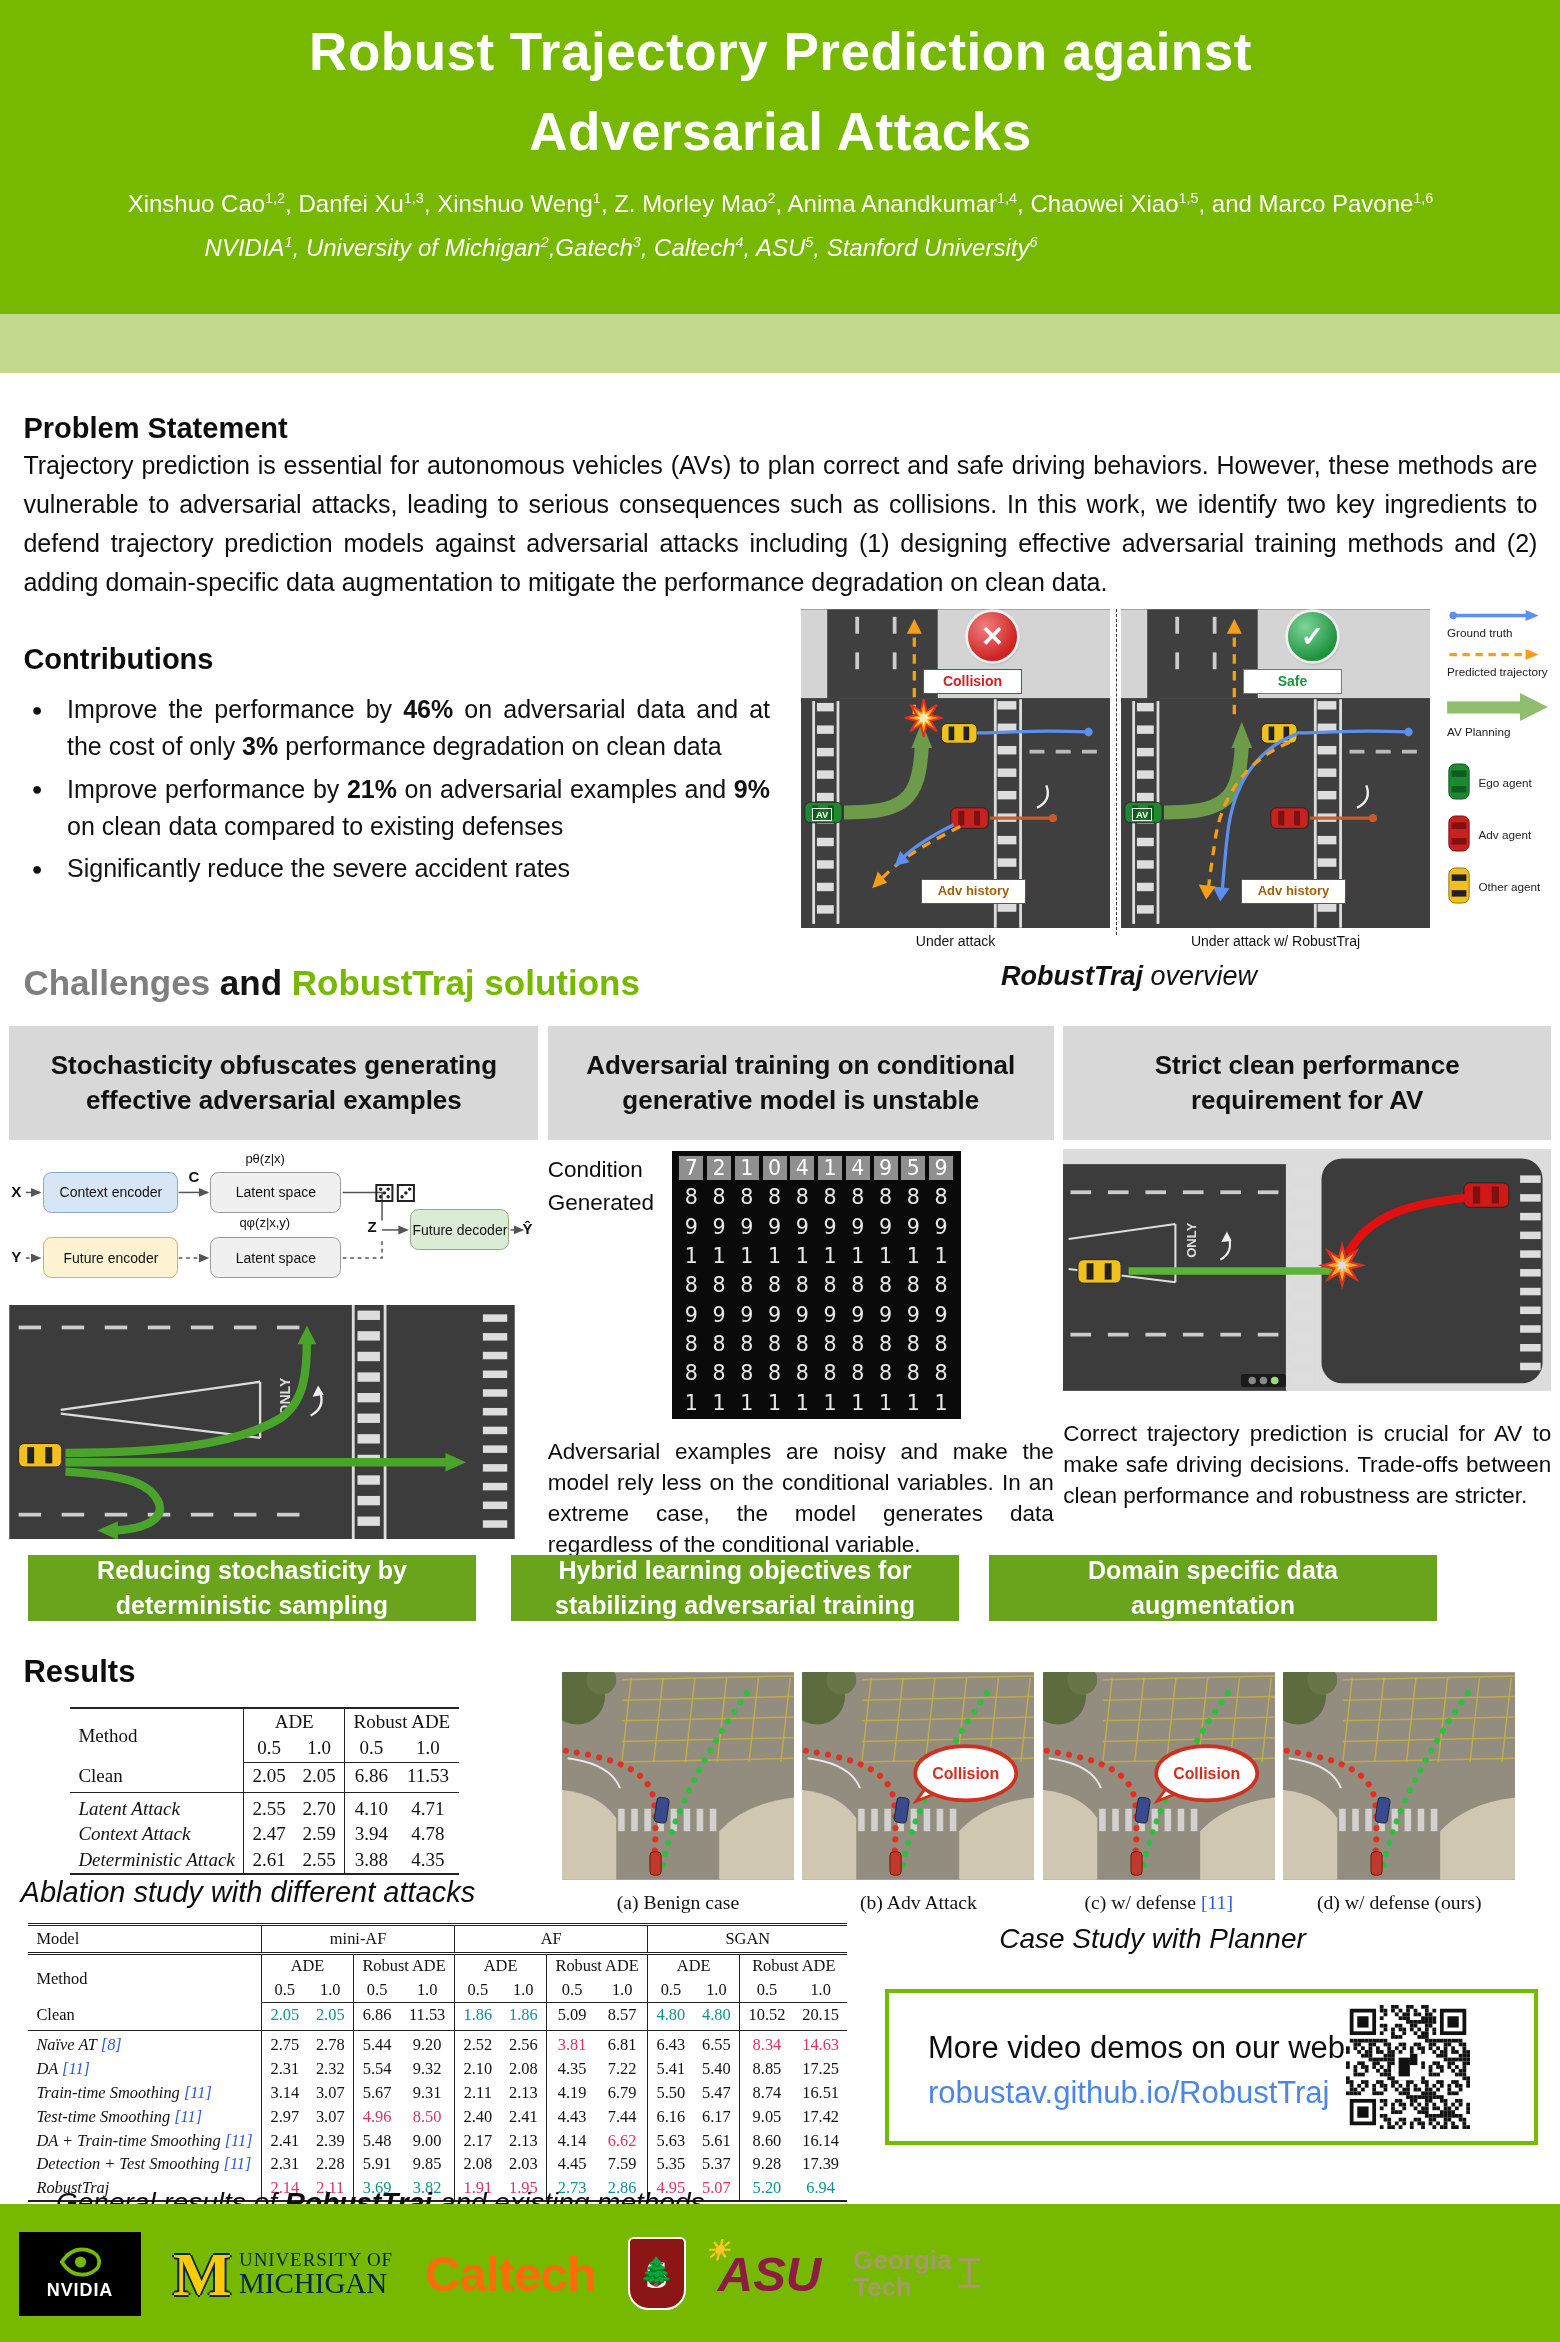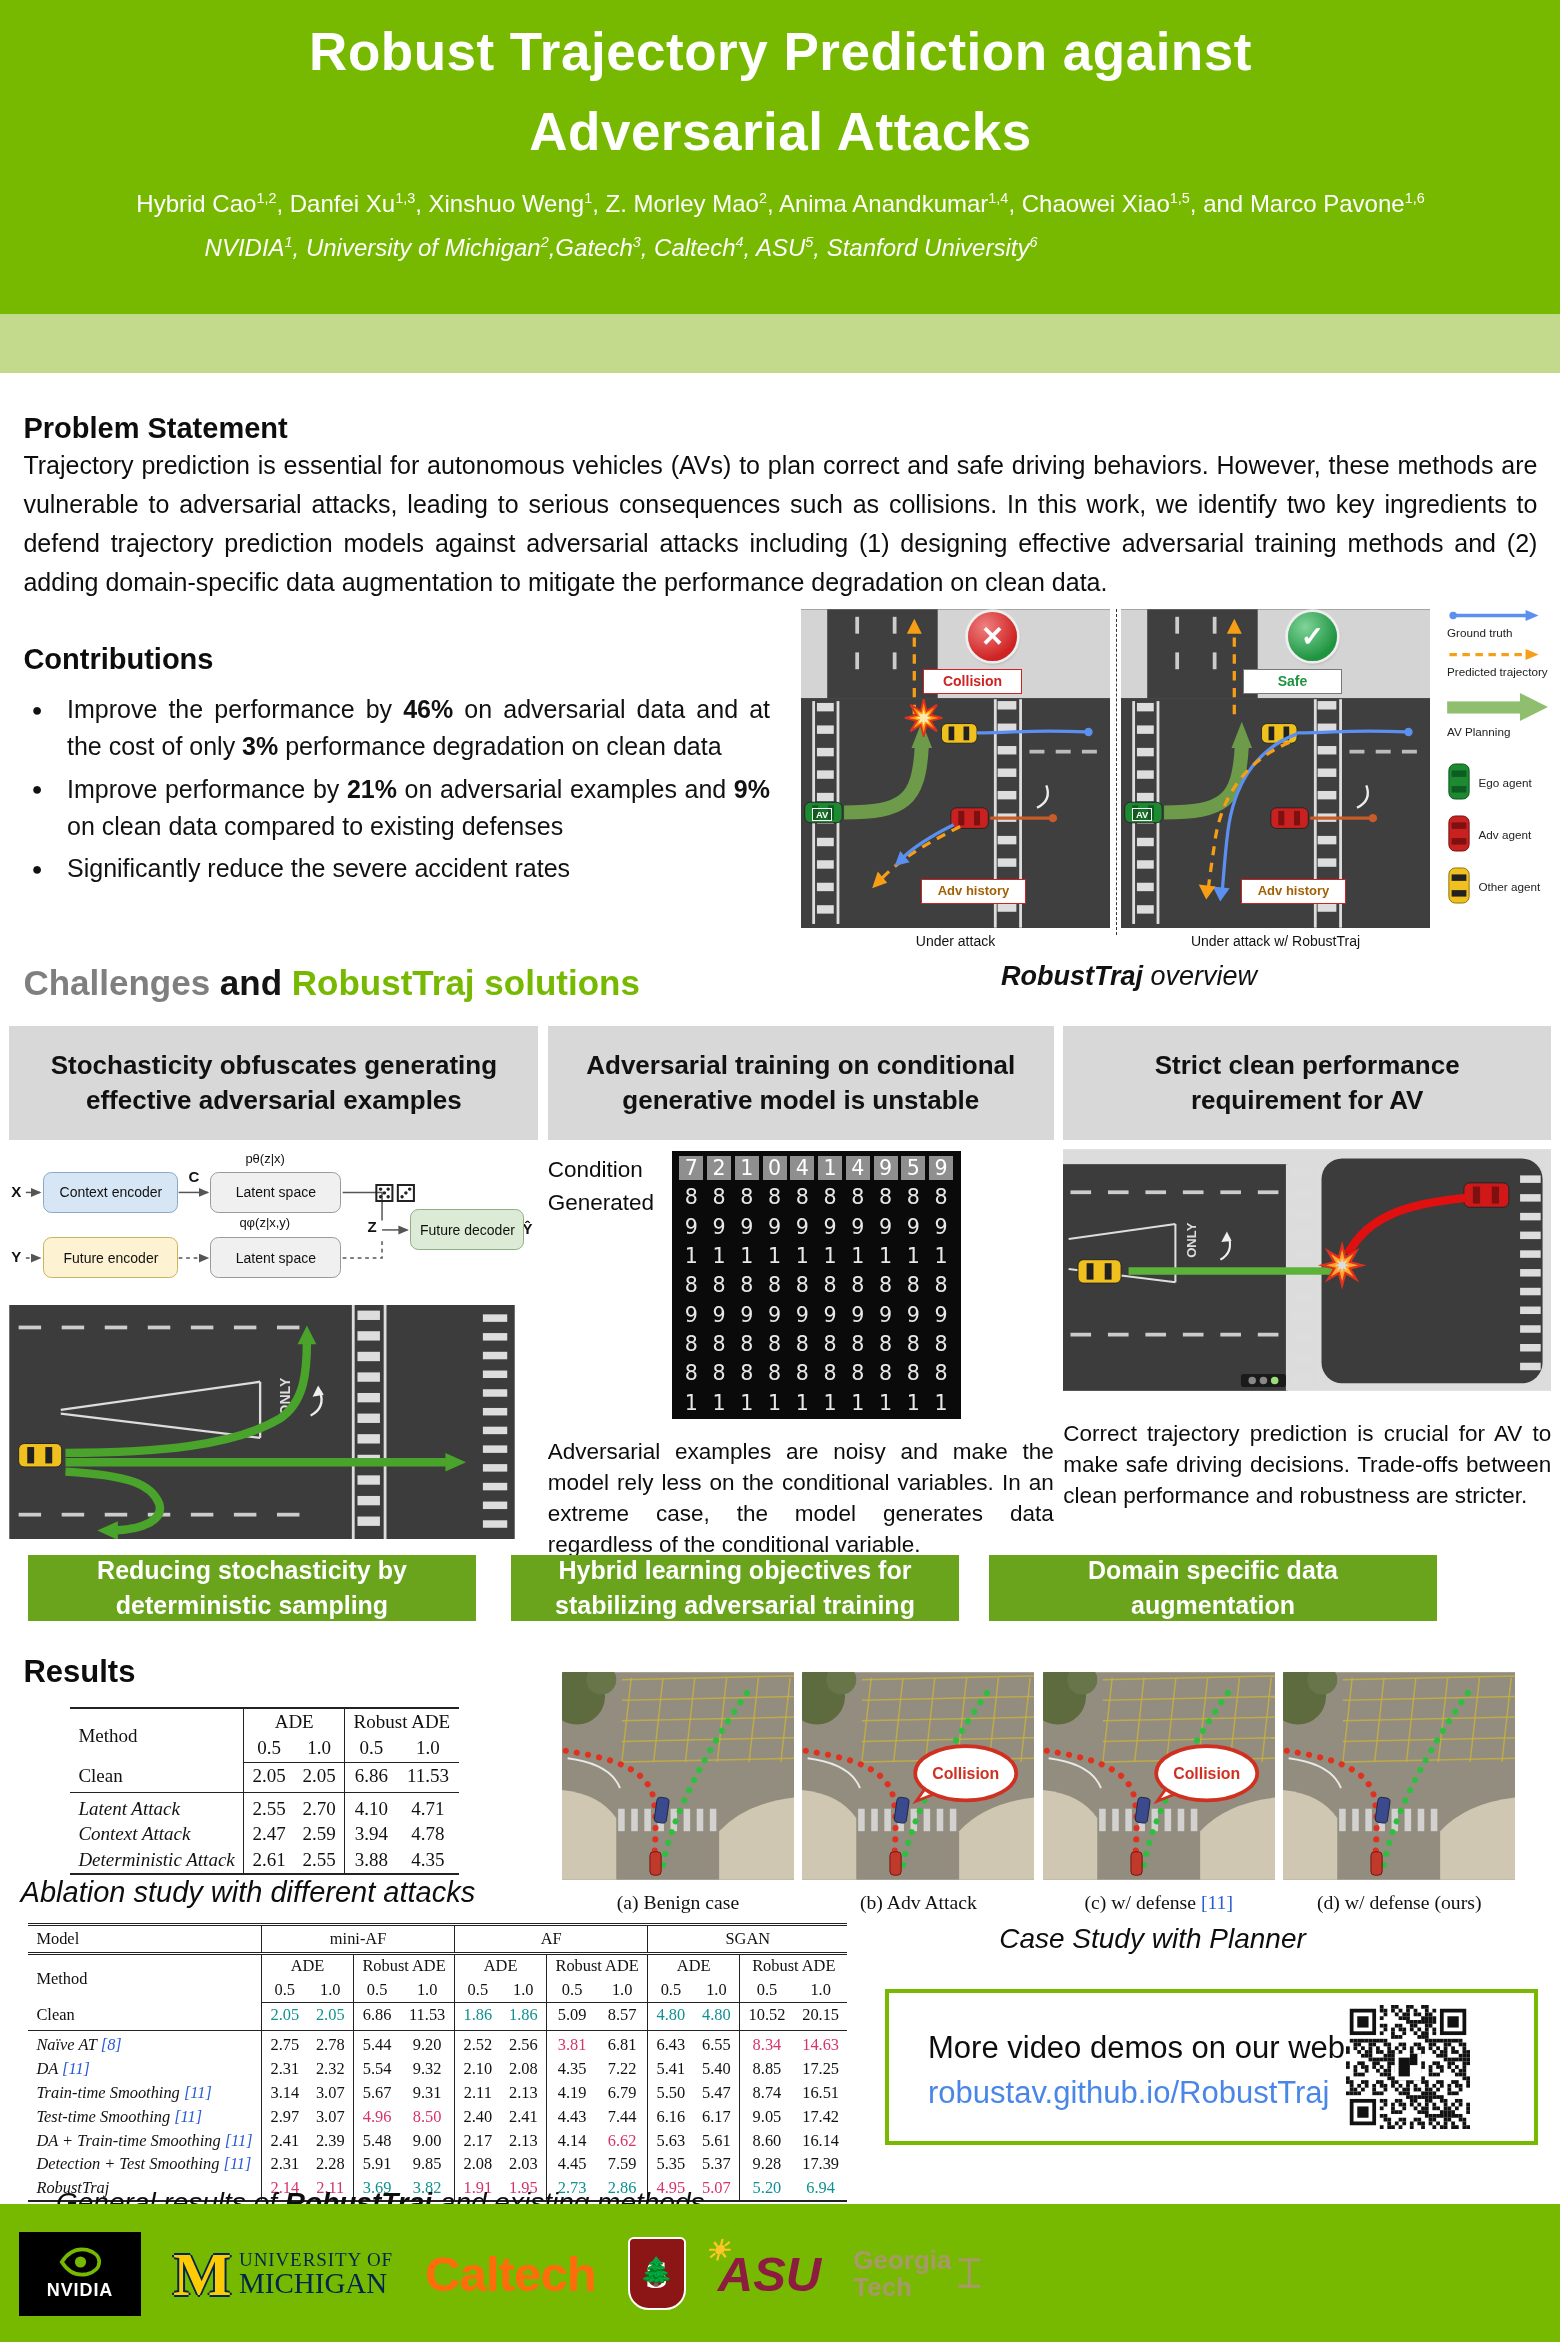--- a/index.html
+++ b/index.html
@@ -56,21 +56,21 @@
   .coltext{font-size:22.5px;line-height:31px;text-align:justify;color:#0d0d0d;}
 
   
   .cvae{position:relative;width:523px;height:141px;margin-top:11.2px;}
   .cvae .bx{position:absolute;height:41px;border-radius:8.4px;display:flex;align-items:center;justify-content:center;
             text-align:center;font-size:14px;line-height:16px;box-sizing:border-box;}
   .bx.ctx{left:34px;top:20.6px;width:135px;background:#d7e6f4;border:1.4px solid #8aa7c4;}
   .bx.fen{left:34px;top:86px;width:135px;background:#fdf3d3;border:1.4px solid #c9b458;}
   .bx.lat1{left:201px;top:20.6px;width:131px;background:#f0f0f0;border:1.4px solid #9a9a9a;}
   .bx.lat2{left:201px;top:86px;width:131px;background:#f0f0f0;border:1.4px solid #9a9a9a;}
-  .bx.dec{left:401px;top:58px;width:114px;background:#dcebd5;border:1.4px solid #8fae82;}
+  .bx.dec{left:401px;top:58px;width:99px;background:#dcebd5;border:1.4px solid #8fae82;}
   .cvae .lb{position:absolute;font-weight:bold;font-size:15px;}
   .cvae .fm{position:absolute;font-size:13px;}
   .cvae .dice{position:absolute;left:364px;top:28px;font-size:25px;color:#222;}
 
   
   .roadfig{position:relative;margin-top:13px;}
 
   
   .mnistwrap{position:relative;margin-top:11.2px;height:272px;}
   .mnlab{position:absolute;font-size:22.5px;color:#0d0d0d;}
@@ -131,21 +131,21 @@
   .lg-gt .gtx{font-size:26px;} .lg-gt .tower{font-size:41px;color:#a89968;}
 </style>
 </head>
 <body>
 
 <div id="poster">
 
   <div class="hdr">
     <div class="title l1">Robust Trajectory Prediction against</div>
     <div class="title l2">Adversarial Attacks</div>
-    <div class="authors"><span>Hybrid Cao</span><sup>1,2</sup><span>, Danfei Xu</span><sup>1,3</sup><span>, Xinshuo Weng</span><sup>1</sup><span>, Z. Morley Mao</span><sup>2</sup><span>, Anima Anandkumar</span><sup>1,4</sup><span>, Chaowei Xiao</span><sup>1,5</sup><span>, and Marco Pavone</span><sup>1,6</sup></div>
+    <div class="authors"><span>Xinshuo Cao</span><sup>1,2</sup><span>, Danfei Xu</span><sup>1,3</sup><span>, Xinshuo Weng</span><sup>1</sup><span>, Z. Morley Mao</span><sup>2</sup><span>, Anima Anandkumar</span><sup>1,4</sup><span>, Chaowei Xiao</span><sup>1,5</sup><span>, and Marco Pavone</span><sup>1,6</sup></div>
     <div class="affils"><span>NVIDIA</span><sup>1</sup><span>, University of Michigan</span><sup>2</sup><span>,Gatech</span><sup>3</sup><span>, Caltech</span><sup>4</sup><span>, ASU</span><sup>5</sup><span>, Stanford University</span><sup>6</sup></div>
   </div>
   <div class="hdr-band"></div>
 
   <div class="h1" style="left:23.4px;top:412px;">Problem Statement</div>
   <div class="para" style="left:23.4px;top:446px;width:1514px;">Trajectory prediction is essential for autonomous vehicles (AVs) to plan correct and safe driving behaviors. However, these methods are vulnerable to adversarial attacks, leading to serious consequences such as collisions. In this work, we identify two key ingredients to defend trajectory prediction models against adversarial attacks including (1) designing effective adversarial training methods and (2) adding domain-specific data augmentation to mitigate the performance degradation on clean data.</div>
 
   <div class="h1" style="left:23.4px;top:643px;">Contributions</div>
   <div class="bullets">
     <div class="bl"><span>Improve the performance by </span><span style="font-weight: bold;">46%</span><span> on adversarial data and at the cost of only </span><span style="font-weight: bold;">3%</span><span> performance degradation on clean data</span></div>

